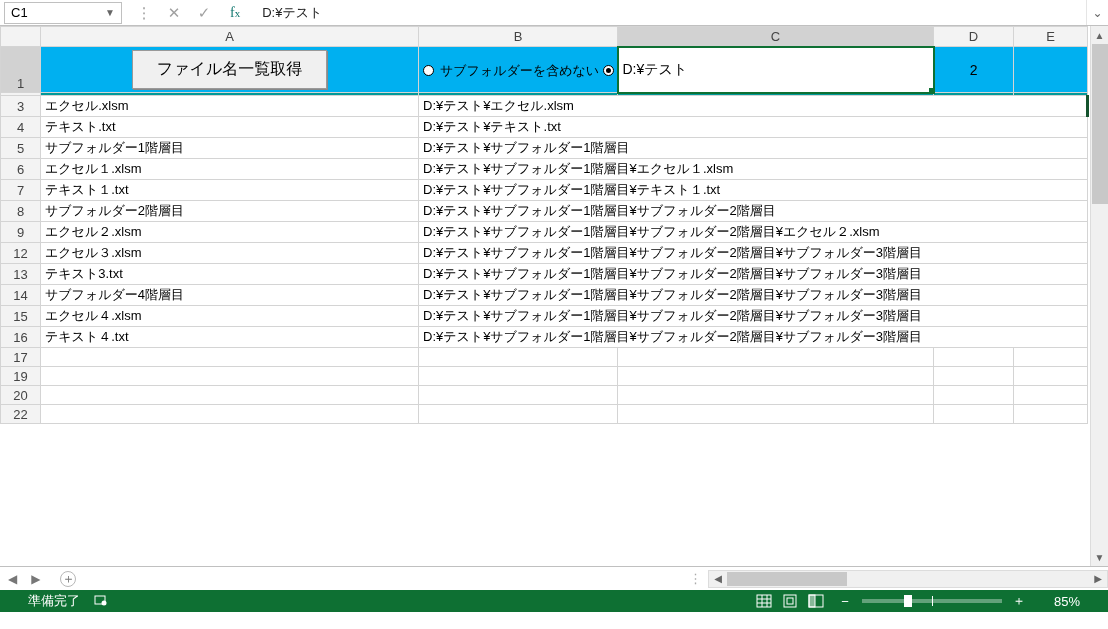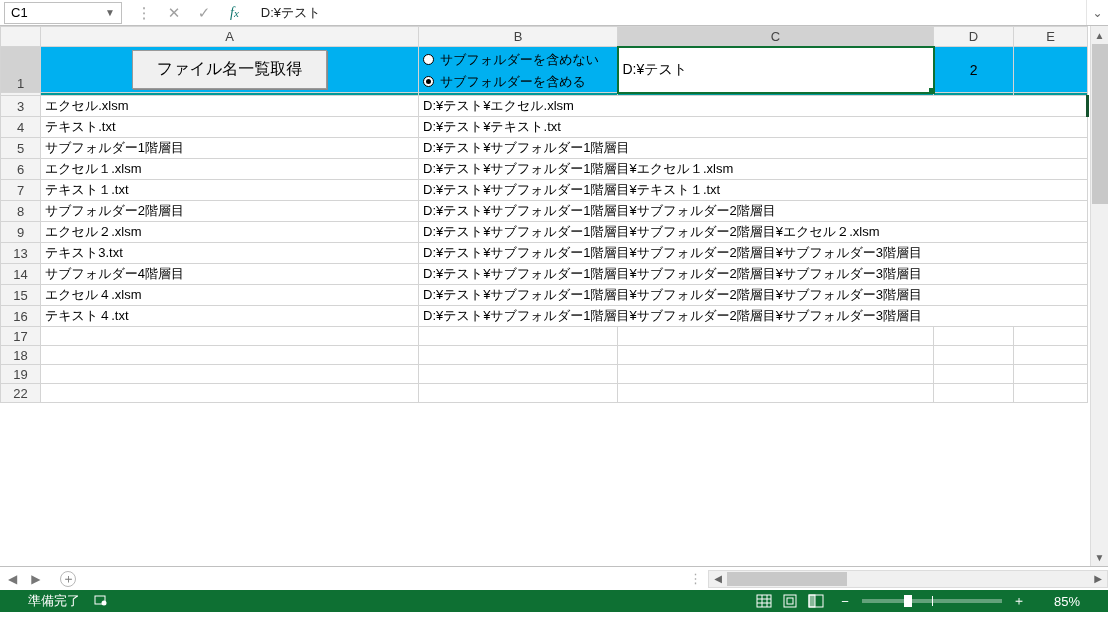--- a/index.html
+++ b/index.html
@@ -4,21 +4,21 @@
 <style>
 * { box-sizing: border-box; margin: 0; padding: 0; }
 body { font-family: "Meiryo", "MS PGothic", sans-serif; font-size: 13px; background: #fff; width: 1108px; height: 629px; overflow: hidden; position: relative; }
 
 
 .formula-bar { display: flex; align-items: center; height: 26px; border-bottom: 1px solid #c0c0c0; background: #fff; }
 .name-box { width: 118px; height: 22px; border: 1px solid #c0c0c0; margin: 10px 4px; padding: 0 6px; display: flex; align-items: center; justify-content: space-between; background: #fff; }
 .name-box-dd { color: #666; font-size: 10px; }
 .fb-btns { display: flex; align-items: center; gap: 6px; padding: 0 6px; }
 .fb-btn { width: 24px; height: 22px; display: flex; align-items: center; justify-content: center; color: #a0a0a0; font-size: 15px; cursor: default; }
-.fx { font-style: italic; font-family: "Times New Roman", serif; font-size: 14px; color: #0f766e; padding: 0 8px; }
+.fx { font-family: "Times New Roman", serif; font-size: 14px; color: #0f766e; padding: 0 8px; }
 .formula-input { flex: 1; padding: 0 8px; color: #222; }
 .formula-expand { width: 22px; display: flex; align-items: center; justify-content: center; color: #666; font-size: 12px; border-left: 1px solid #e5e5e5; height: 100%; }
 
 
 .grid-wrap { position: relative; height: 540px; }
 .grid { position: absolute; top: 0; left: 0; right: 20px; }
 table { border-collapse: collapse; width: 100%; table-layout: fixed; }
 th, td { border: 1px solid #d4d4d4; padding: 1px 4px; height: 19px; font-size: 13px; overflow: hidden; white-space: nowrap; text-align: left; vertical-align: middle; }
 td { background: #fff; }
 th { background: #f3f3f3; text-align: center; font-weight: normal; color: #444; }
@@ -27,21 +27,21 @@
 .sel-col { background: #d2d2d2; }
 .sel-row { background: #d2d2d2; }
 
 .row1 { height: 46px !important; }
 .row2 { height: 3px !important; padding: 0 !important; overflow: hidden; }
 
 .cyan-cell { background: #00b0f0 !important; }
 .teal-cell { background: #009999 !important; }
 
 .btn-get { display: inline-block; background: #f0f0f0; border: 1px solid #999; padding: 8px 24px; font-size: 16px; box-shadow: 1px 1px 0 #888; cursor: default; }
-.radio-grp { display: flex; flex-direction: column; gap: 4px; font-size: 13px; color: #000; padding-top: 2px; }
+.radio-grp { display: flex; flex-direction: row; gap: 4px; font-size: 13px; color: #000; padding-top: 2px; }
 .radio-item { display: flex; align-items: center; gap: 6px; }
 .radio-circle { width: 11px; height: 11px; border-radius: 50%; border: 1.2px solid #000; display: inline-flex; align-items: center; justify-content: center; background: #fff; }
 .radio-dot { width: 5px; height: 5px; background: #000; border-radius: 50%; }
 .cell-c1 { border: 2px solid #0e7033 !important; background: #fff !important; position: relative; font-size: 14px; }
 .cell-c1::after { content: ""; position: absolute; right: -2px; bottom: -2px; width: 6px; height: 6px; background: #0e7033; }
 .cell-d1 { text-align: center; font-size: 14px; }
 
 .vscroll { position: absolute; right: 0; top: 0; width: 18px; height: 540px; background: #f0f0f0; border-left: 1px solid #dcdcdc; }
 .vscroll .arrow { height: 18px; display: flex; align-items: center; justify-content: center; font-size: 10px; color: #666; }
 .vscroll .thumb { position: absolute; top: 18px; width: 16px; left: 1px; height: 160px; background: #c8c8c8; }
@@ -171,20 +171,25 @@
             <th class="row-hdr">8</th>
             <td>サブフォルダー2階層目</td>
             <td colspan="4">D:¥テスト¥サブフォルダー1階層目¥サブフォルダー2階層目</td>
           </tr>
   <tr>
             <th class="row-hdr">9</th>
             <td>エクセル２.xlsm</td>
             <td colspan="4">D:¥テスト¥サブフォルダー1階層目¥サブフォルダー2階層目¥エクセル２.xlsm</td>
           </tr>
   <tr>
+            <th class="row-hdr">12</th>
+            <td>エクセル３.xlsm</td>
+            <td colspan="4">D:¥テスト¥サブフォルダー1階層目¥サブフォルダー2階層目¥サブフォルダー3階層目</td>
+          </tr>
+  <tr>
             <th class="row-hdr">13</th>
             <td>テキスト3.txt</td>
             <td colspan="4">D:¥テスト¥サブフォルダー1階層目¥サブフォルダー2階層目¥サブフォルダー3階層目</td>
           </tr>
   <tr>
             <th class="row-hdr">14</th>
             <td>サブフォルダー4階層目</td>
             <td colspan="4">D:¥テスト¥サブフォルダー1階層目¥サブフォルダー2階層目¥サブフォルダー3階層目</td>
           </tr>
   <tr>
@@ -200,29 +205,29 @@
 
   <tr>
             <th class="row-hdr">17</th>
             <td></td>
             <td></td>
             <td></td>
             <td></td>
             <td></td>
           </tr>
   <tr>
-            <th class="row-hdr">18</th>
-            <td></td>
-            <td></td>
-            <td></td>
-            <td></td>
-            <td></td>
-          </tr>
-  <tr>
             <th class="row-hdr">19</th>
+            <td></td>
+            <td></td>
+            <td></td>
+            <td></td>
+            <td></td>
+          </tr>
+  <tr>
+            <th class="row-hdr">20</th>
             <td></td>
             <td></td>
             <td></td>
             <td></td>
             <td></td>
           </tr>
   <tr>
             <th class="row-hdr">22</th>
             <td></td>
             <td></td>

